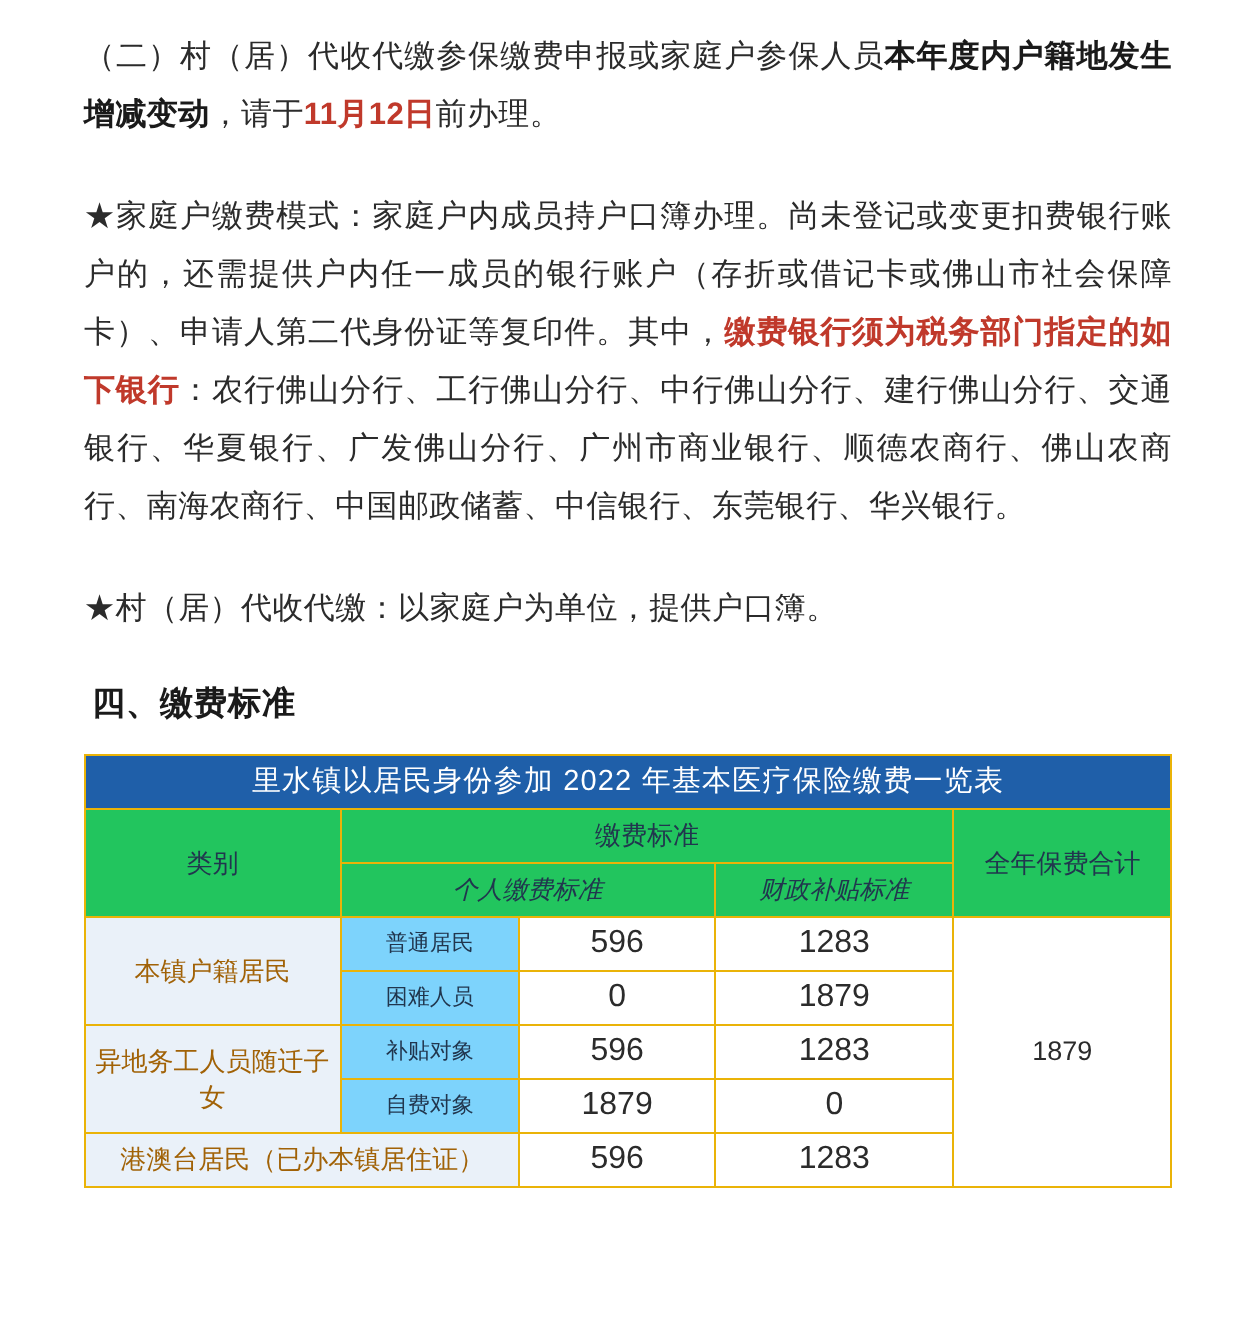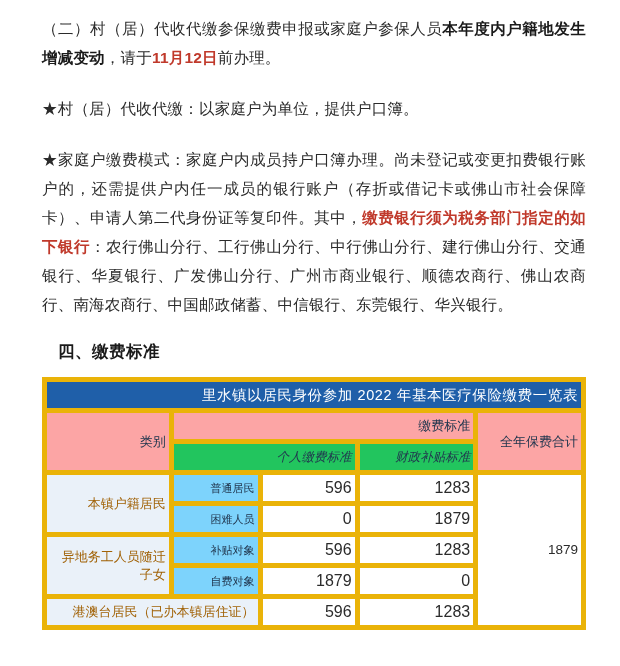--- a/index.html
+++ b/index.html
@@ -34,52 +34,52 @@
     color: #1a1a1a;
   }
   .hl {
     font-weight: bold;
     color: #c0392b;
   }
   h2.section-title {
     font-size: 16.5px;
     font-weight: bold;
     color: #1a1a1a;
-    margin: 8px 0 14px 16px;
+    margin: 8px 0 14px 4px;
     letter-spacing: 0.5px;
   }
   .table-wrap {
     width: 100%;
   }
   table.fee-table {
     border-collapse: collapse;
     width: 100%;
     table-layout: fixed;
     font-size: 13px;
     color: #2b2b2b;
   }
   table.fee-table td, table.fee-table th {
-    border: 5px solid #eab308;
+    border: 1px solid #eab308;
     padding: 4px 3px;
-    text-align: right;
+    text-align: center;
     vertical-align: middle;
     line-height: 18px;
     font-weight: normal;
   }
   .tbl-title {
     background: #1f5fa9;
     color: #ffffff;
     font-weight: bold;
     font-size: 14.5px;
     letter-spacing: 0.6px;
     padding: 9px 4px;
     border: 1px solid #1f5fa9;
   }
   .hdr {
-    background: #fca5a5;
+    background: #22c55e;
     font-weight: normal;
     color: #21364e;
     font-size: 13px;
   }
   .hdr-sub {
     background: #22c55e;
     color: #21364e;
     font-size: 12.5px;
     line-height: 17px;
     font-style: italic;
@@ -106,25 +106,25 @@
 </head>
 <body>
 
 <div class="page">
 
   <p class="para">
     <span>（二）村（居）代收代缴参保缴费申报或家庭户参保人员</span><span class="b">本年度内户籍地发生增减变动</span><span>，请于</span><span class="hl">11月12日</span><span>前办理。</span>
   </p>
 
   <p class="para">
-    <span>★村（居）代收代缴：以家庭户为单位，提供户口簿。</span>
+    <span>★家庭户缴费模式：家庭户内成员持户口簿办理。尚未登记或变更扣费银行账户的，还需提供户内任一成员的银行账户（存折或借记卡或佛山市社会保障卡）、申请人第二代身份证等复印件。其中，</span><span class="hl">缴费银行须为税务部门指定的如下银行</span><span>：农行佛山分行、工行佛山分行、中行佛山分行、建行佛山分行、交通银行、华夏银行、广发佛山分行、广州市商业银行、顺德农商行、佛山农商行、南海农商行、中国邮政储蓄、中信银行、东莞银行、华兴银行。</span>
   </p>
 
   <p class="para">
-    <span>★家庭户缴费模式：家庭户内成员持户口簿办理。尚未登记或变更扣费银行账户的，还需提供户内任一成员的银行账户（存折或借记卡或佛山市社会保障卡）、申请人第二代身份证等复印件。其中，</span><span class="hl">缴费银行须为税务部门指定的如下银行</span><span>：农行佛山分行、工行佛山分行、中行佛山分行、建行佛山分行、交通银行、华夏银行、广发佛山分行、广州市商业银行、顺德农商行、佛山农商行、南海农商行、中国邮政储蓄、中信银行、东莞银行、华兴银行。</span>
+    <span>★村（居）代收代缴：以家庭户为单位，提供户口簿。</span>
   </p>
 
   <h2 class="section-title">四、缴费标准</h2>
 
   <div class="table-wrap">
     <table class="fee-table">
       <colgroup>
         <col style="width:23.5%">
         <col style="width:16.5%">
         <col style="width:18%">

